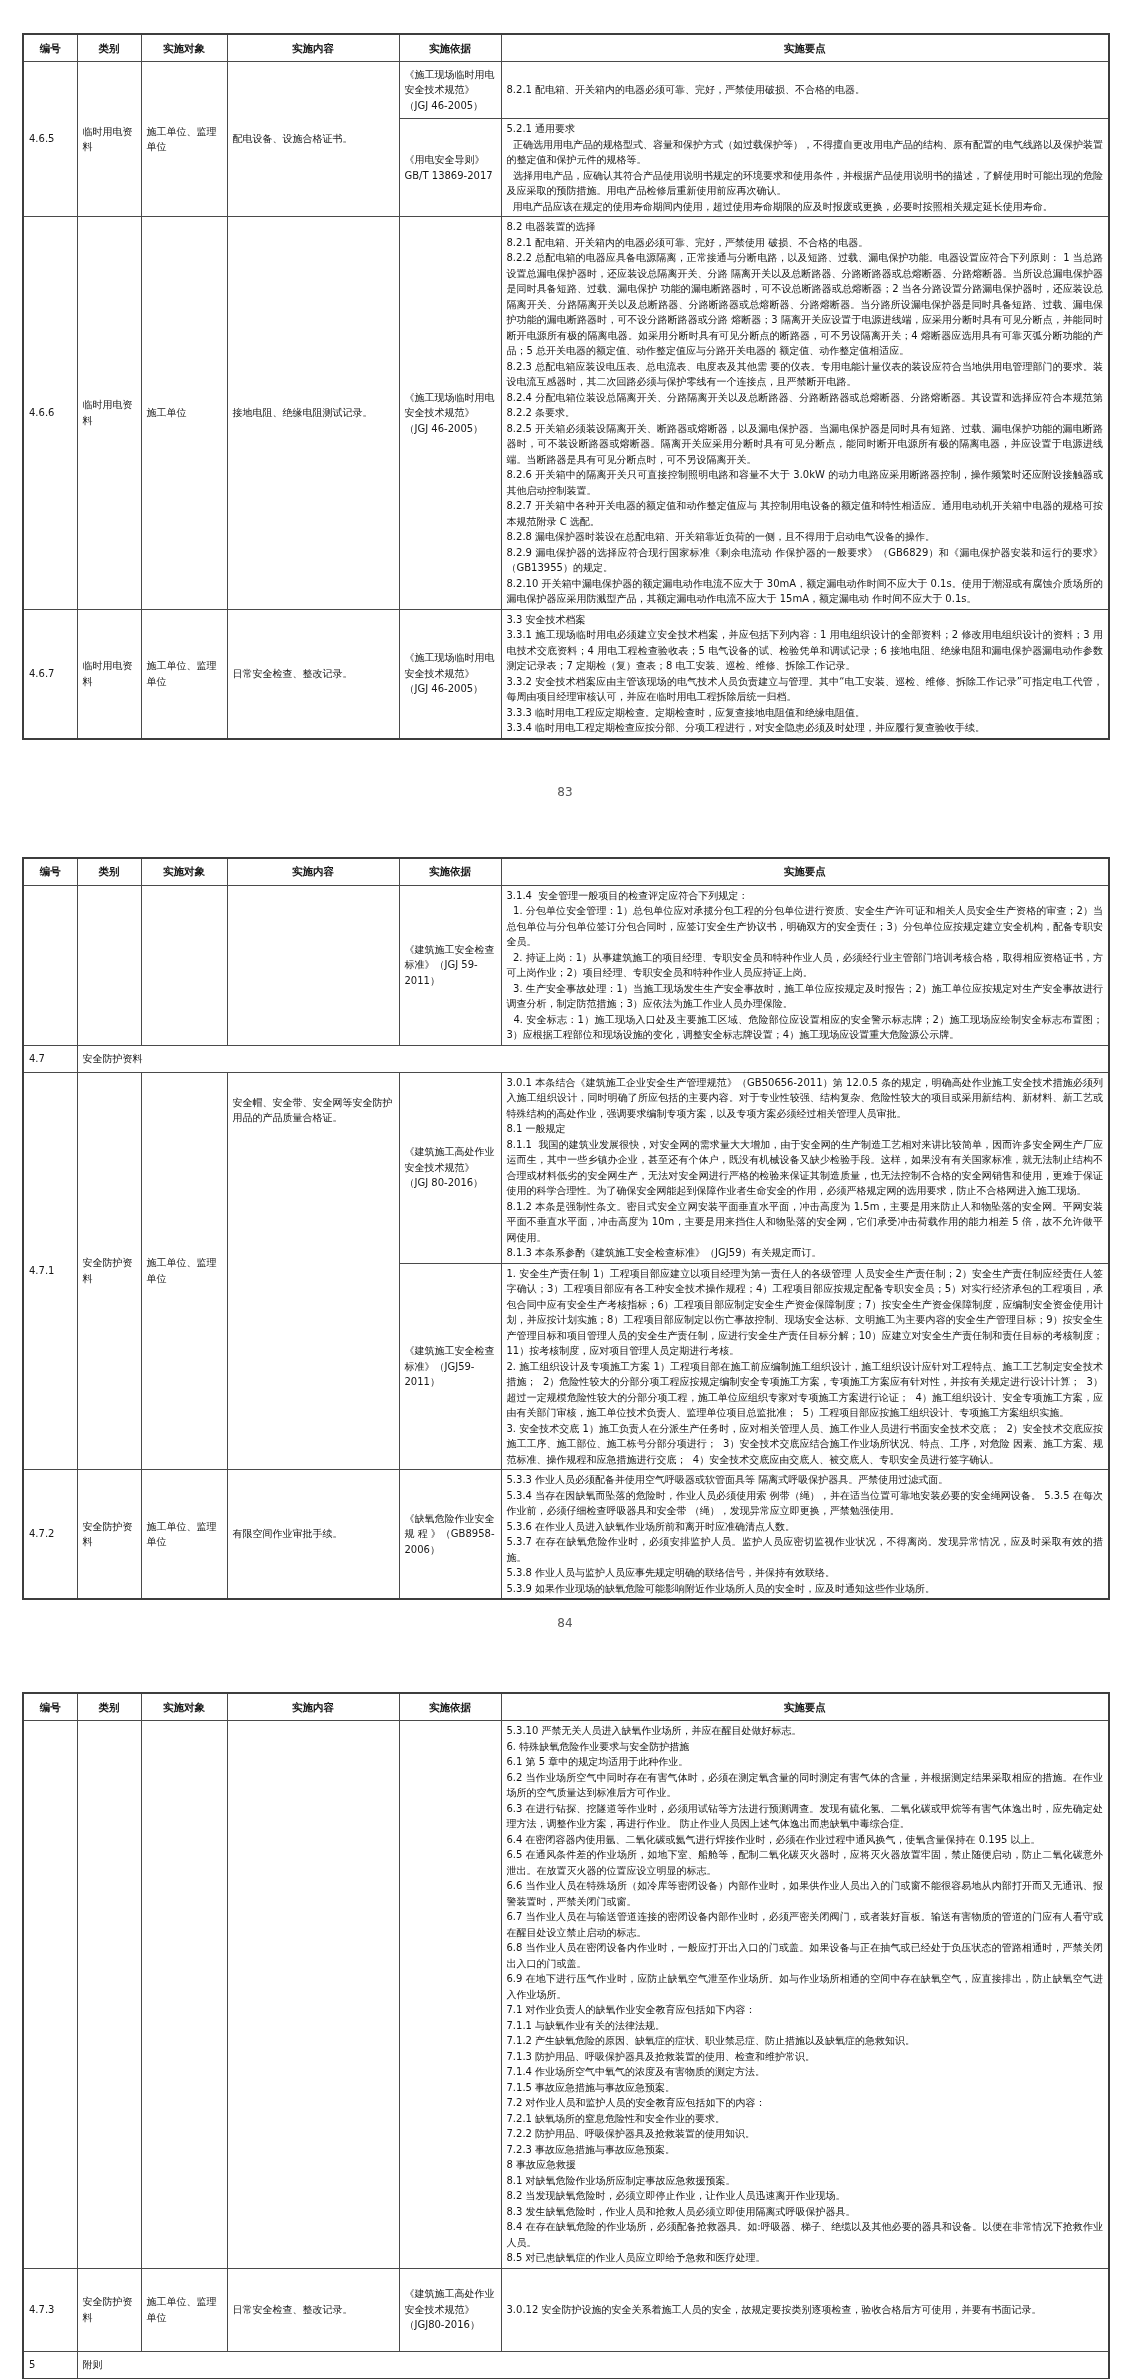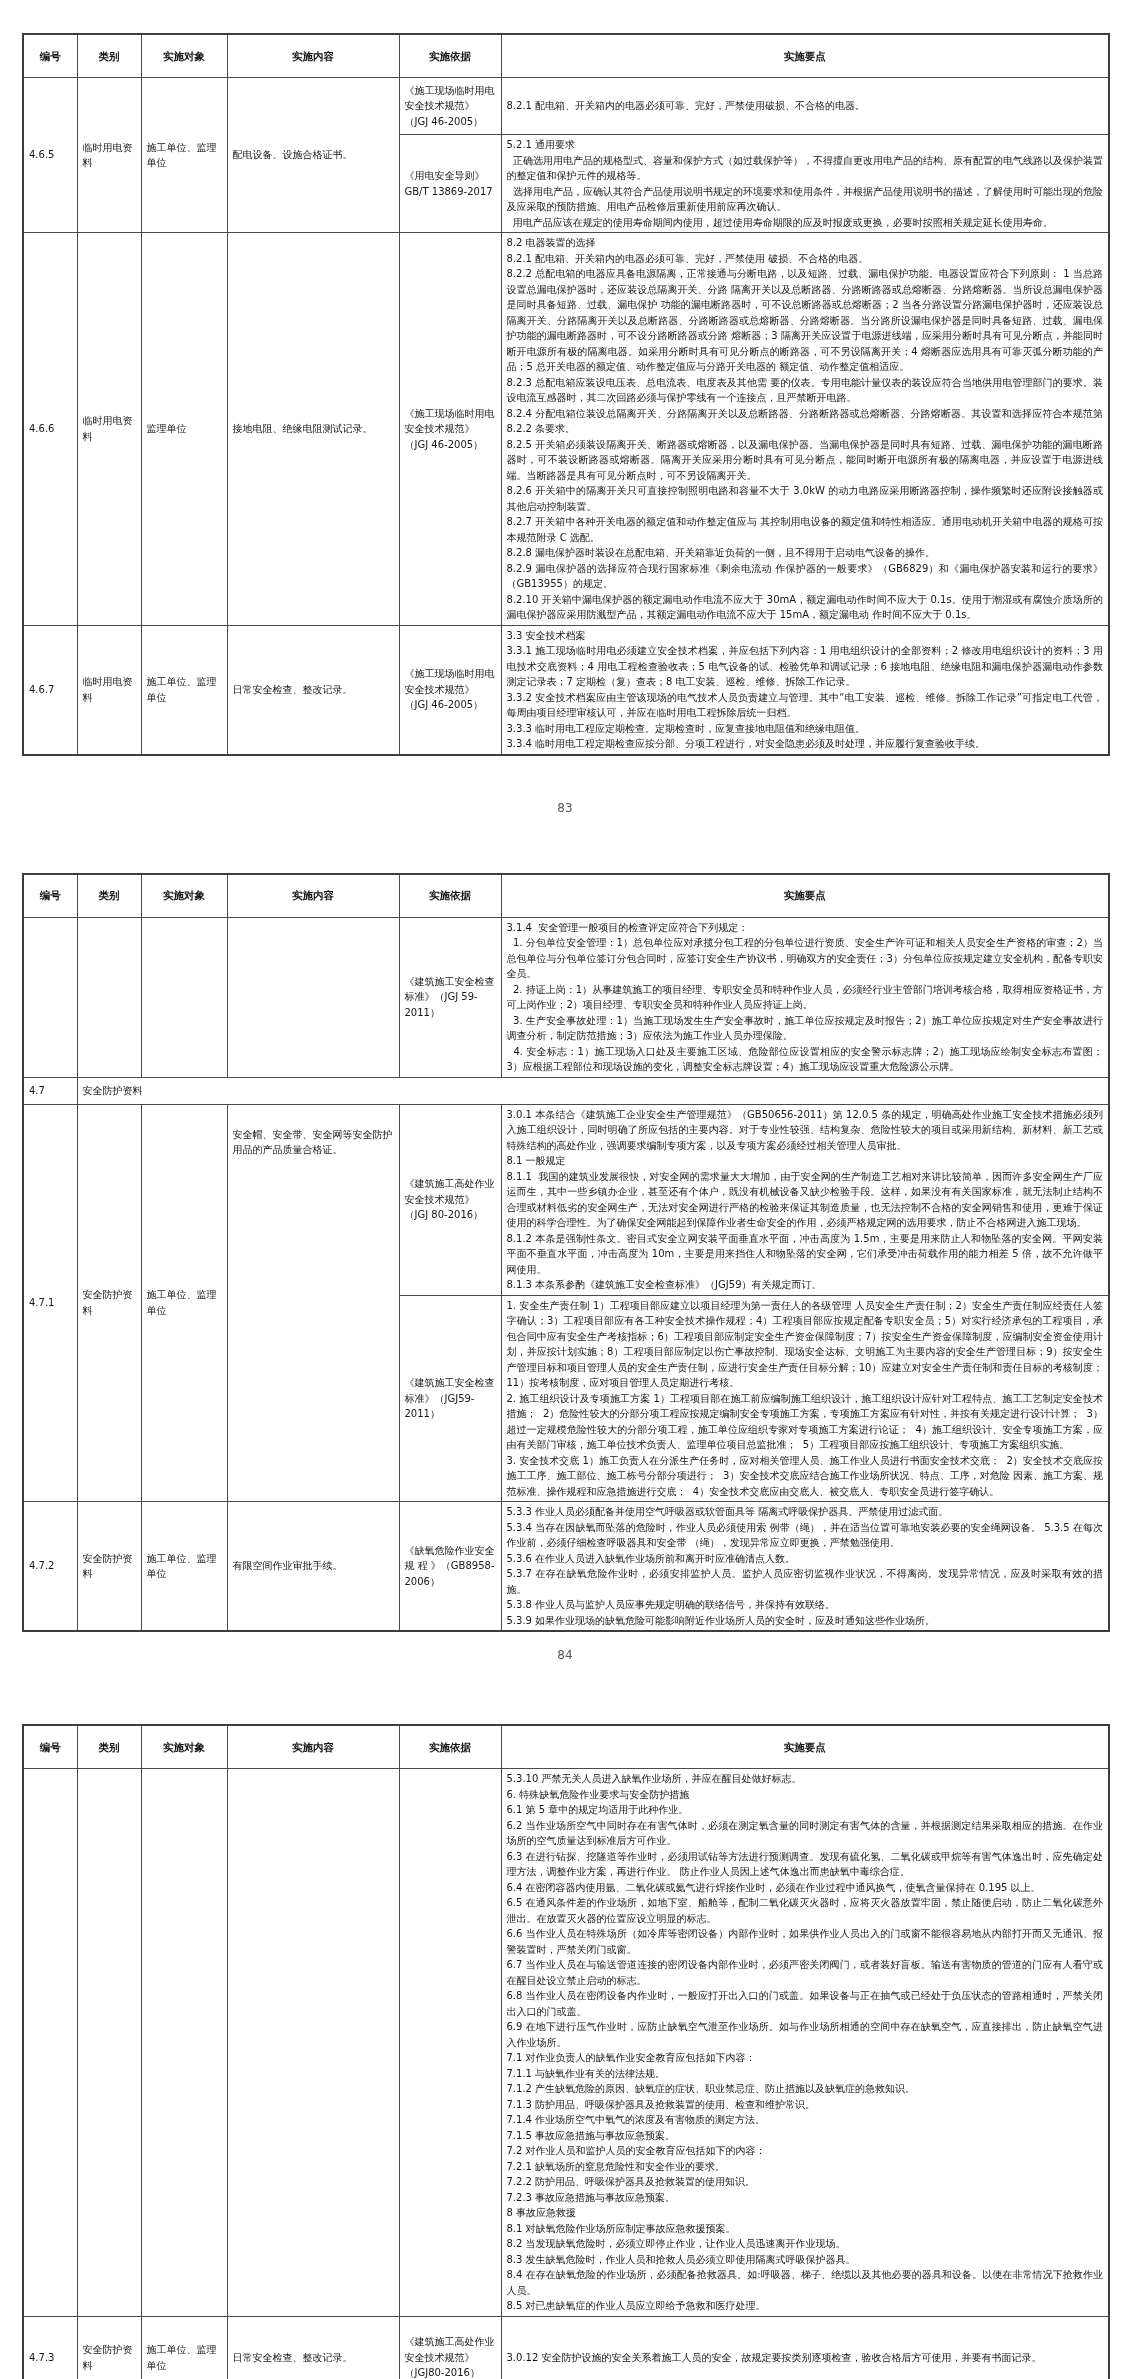--- a/index.html
+++ b/index.html
@@ -12,21 +12,21 @@
     border-collapse:collapse;table-layout:fixed;
     width:1086px;margin-left:22px;border:2px solid #3d3d3d;
   }
   table.doc td{
     border:1px solid #4a4a4a;
     font-size:10px;line-height:1.55;
     padding:2px 5px;vertical-align:middle;
     overflow:hidden;
   }
   tr.hdr td{
-    font-weight:bold;text-align:center;font-size:10.5px;height:26px;padding:8px 2px;
+    font-weight:bold;text-align:center;font-size:10.5px;height:26px;padding:0 2px;
   }
   td.c-num{text-align:left;}
   td.c-points{white-space:pre-wrap;text-align:justify;vertical-align:middle;}
   td.c-basis{vertical-align:middle;}
   tr.section td{font-weight:normal;height:22px;}
   .pageno{
     width:1086px;margin-left:22px;text-align:center;
     font-size:12px;color:#555;
   }
   .sp1{height:33px;} .sp2{height:45px;} .sp3{height:58px;}
@@ -68,21 +68,21 @@
   <tr>
     <td class="c-basis">《用电安全导则》GB/T 13869-2017</td>
     <td class="c-points">5.2.1 通用要求
   正确选用用电产品的规格型式、容量和保护方式（如过载保护等），不得擅自更改用电产品的结构、原有配置的电气线路以及保护装置的整定值和保护元件的规格等。
   选择用电产品，应确认其符合产品使用说明书规定的环境要求和使用条件，并根据产品使用说明书的描述，了解使用时可能出现的危险及应采取的预防措施。用电产品检修后重新使用前应再次确认。
   用电产品应该在规定的使用寿命期间内使用，超过使用寿命期限的应及时报废或更换，必要时按照相关规定延长使用寿命。</td>
   </tr>
   <tr>
     <td class="c-num">4.6.6</td>
     <td>临时用电资料</td>
-    <td>监理单位</td>
+    <td>施工单位</td>
     <td>接地电阻、绝缘电阻测试记录。</td>
     <td class="c-basis">《施工现场临时用电安全技术规范》（JGJ 46-2005）</td>
     <td class="c-points">8.2 电器装置的选择
 8.2.1 配电箱、开关箱内的电器必须可靠、完好，严禁使用 破损、不合格的电器。
 8.2.2 总配电箱的电器应具备电源隔离，正常接通与分断电路，以及短路、过载、漏电保护功能。电器设置应符合下列原则： 1 当总路设置总漏电保护器时，还应装设总隔离开关、分路 隔离开关以及总断路器、分路断路器或总熔断器、分路熔断器。当所设总漏电保护器是同时具备短路、过载、漏电保护 功能的漏电断路器时，可不设总断路器或总熔断器；2 当各分路设置分路漏电保护器时，还应装设总隔离开关、分路隔离开关以及总断路器、分路断路器或总熔断器、分路熔断器。当分路所设漏电保护器是同时具备短路、过载、漏电保护功能的漏电断路器时，可不设分路断路器或分路 熔断器；3 隔离开关应设置于电源进线端，应采用分断时具有可见分断点，并能同时断开电源所有极的隔离电器。如采用分断时具有可见分断点的断路器，可不另设隔离开关；4 熔断器应选用具有可靠灭弧分断功能的产品；5 总开关电器的额定值、动作整定值应与分路开关电器的 额定值、动作整定值相适应。
 8.2.3 总配电箱应装设电压表、总电流表、电度表及其他需 要的仪表。专用电能计量仪表的装设应符合当地供用电管理部门的要求。装设电流互感器时，其二次回路必须与保护零线有一个连接点，且严禁断开电路。
 8.2.4 分配电箱位装设总隔离开关、分路隔离开关以及总断路器、分路断路器或总熔断器、分路熔断器。其设置和选择应符合本规范第 8.2.2 条要求。
 8.2.5 开关箱必须装设隔离开关、断路器或熔断器，以及漏电保护器。当漏电保护器是同时具有短路、过载、漏电保护功能的漏电断路器时，可不装设断路器或熔断器。隔离开关应采用分断时具有可见分断点，能同时断开电源所有极的隔离电器，并应设置于电源进线端。当断路器是具有可见分断点时，可不另设隔离开关。
 8.2.6 开关箱中的隔离开关只可直接控制照明电路和容量不大于 3.0kW 的动力电路应采用断路器控制，操作频繁时还应附设接触器或其他启动控制装置。
 8.2.7 开关箱中各种开关电器的额定值和动作整定值应与 其控制用电设备的额定值和特性相适应。通用电动机开关箱中电器的规格可按本规范附录 C 选配。

